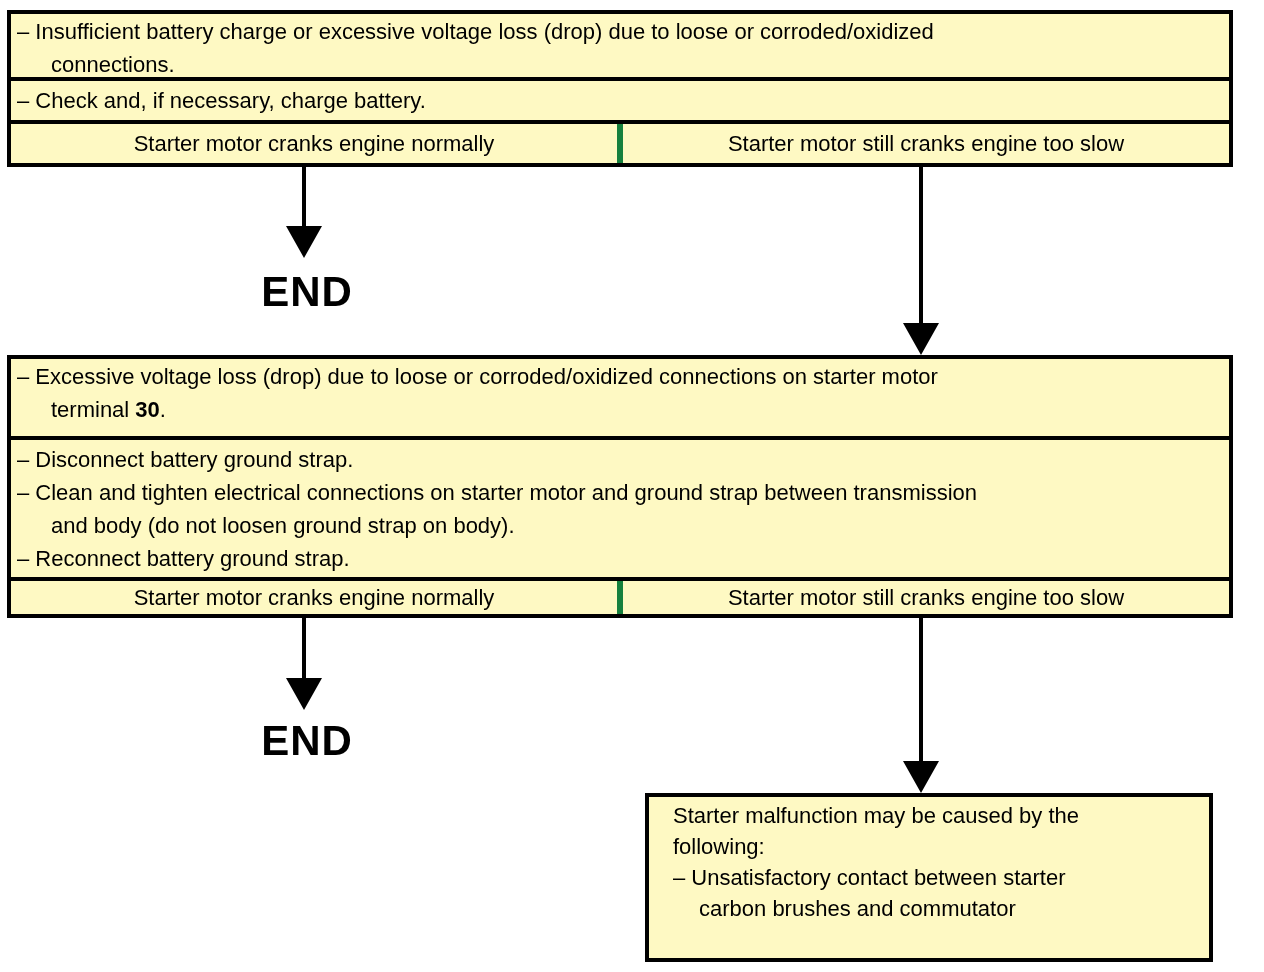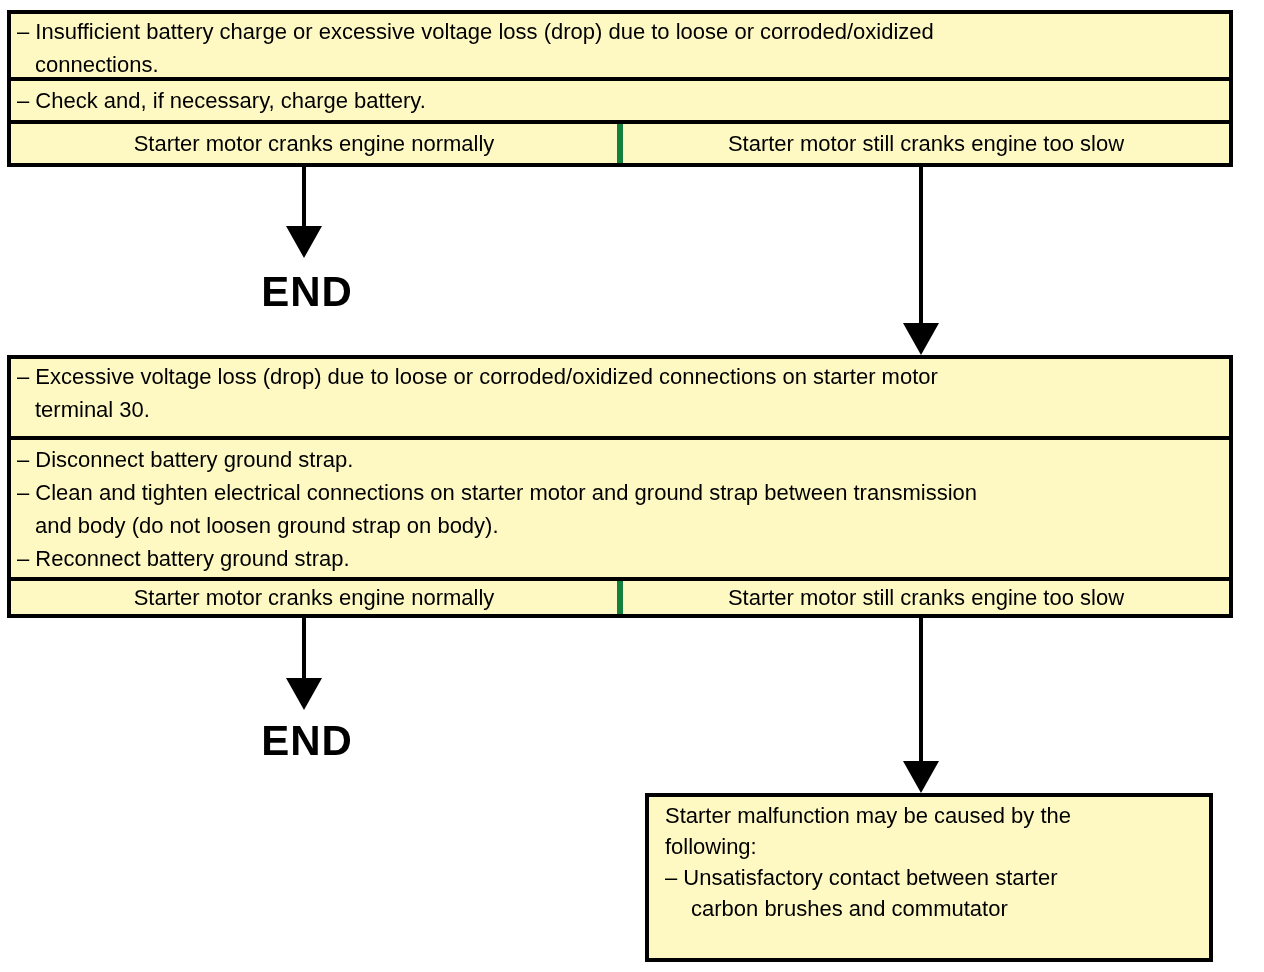--- a/index.html
+++ b/index.html
@@ -18,21 +18,21 @@
     position: absolute;
     box-sizing: border-box;
     border: 4px solid #000000;
     background: #fef9c3;
     display: flex;
     flex-direction: column;
   }
   #box1 { left: 7px;  top: 10px;  width: 1226px; height: 157px; }
   #box2 { left: 7px;  top: 355px; width: 1226px; height: 263px; }
   #box3 { left: 645px; top: 793px; width: 568px; height: 169px;
-          display: block; padding: 3px 8px 0 8px; line-height: 31px; }
+          display: block; padding: 3px 8px 0 16px; line-height: 31px; }
   .row { box-sizing: border-box; }
   .row.divided { border-bottom: 4px solid #000000; }
   #box1 .rowA { height: 67px; padding-top: 1px; }
   #box1 .rowB { height: 43px; display: flex; align-items: center; }
   #box1 .rowC { flex: 1; }
   #box2 .rowA { height: 82px; padding-top: 1px; }
   #box2 .rowB { height: 143px; padding-top: 3px; }
   #box2 .rowC { flex: 1; }
   .outcomes { display: flex; align-items: stretch; }
   .outcomes .cellL {
@@ -40,21 +40,21 @@
     border-right: 6px solid #15803d;
     display: flex; align-items: center; justify-content: center;
     text-align: center;
   }
   .outcomes .cellR {
     flex: 1;
     display: flex; align-items: center; justify-content: center;
     text-align: center;
   }
   .hang { padding-left: 24px; text-indent: -18px; }
-  .cont { padding-left: 24px; }
+  .cont { padding-left: 40px; }
   .b3hang { padding-left: 26px; text-indent: -18px; }
   .b3cont { padding-left: 34px; }
   .b3plain { padding-left: 8px; }
   .stem { position: absolute; width: 4px; background: #000000; }
   .head {
     position: absolute; width: 0; height: 0;
     border-left: 18px solid transparent;
     border-right: 18px solid transparent;
     border-top: 32px solid #000000;
   }
@@ -70,21 +70,21 @@
     position: absolute;
     width: 110px;
     text-align: center;
     font-size: 42px;
     font-weight: 700;
     letter-spacing: 1px;
     line-height: 36px;
   }
   #end1 { left: 252px; top: 274px; }
   #end2 { left: 252px; top: 723px; }
-  .bold { font-weight: 400; }
+  .bold { font-weight: 700; }
 </style>
 </head>
 <body>
 
 <div class="stage">
 
   <div class="box" id="box1">
     <div class="row rowA divided">
       <div class="hang">– Insufficient battery charge or excessive voltage loss (drop) due to loose or corroded/oxidized</div>
       <div class="cont">connections.</div>

